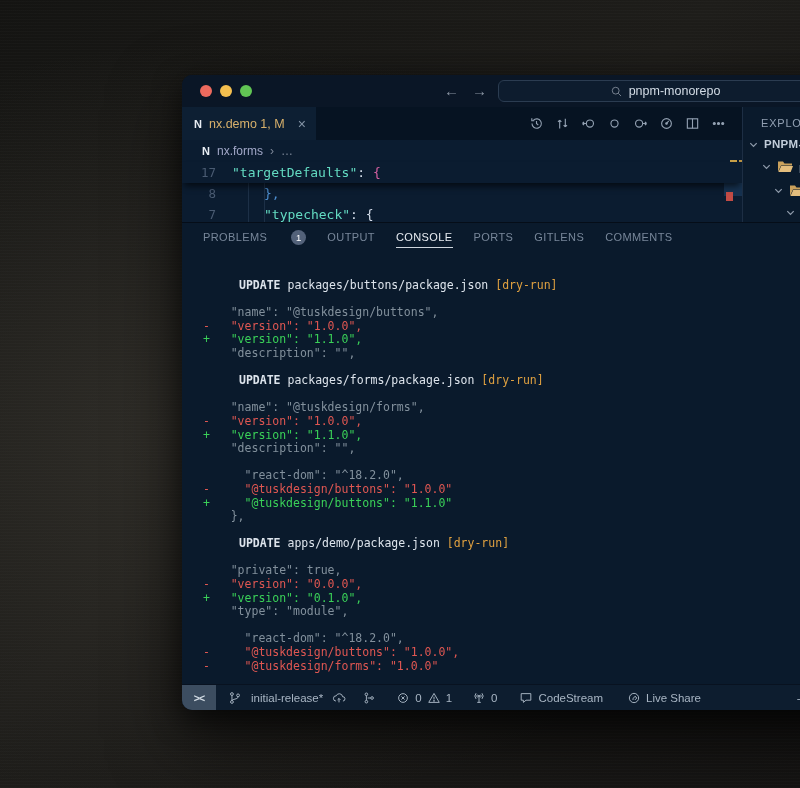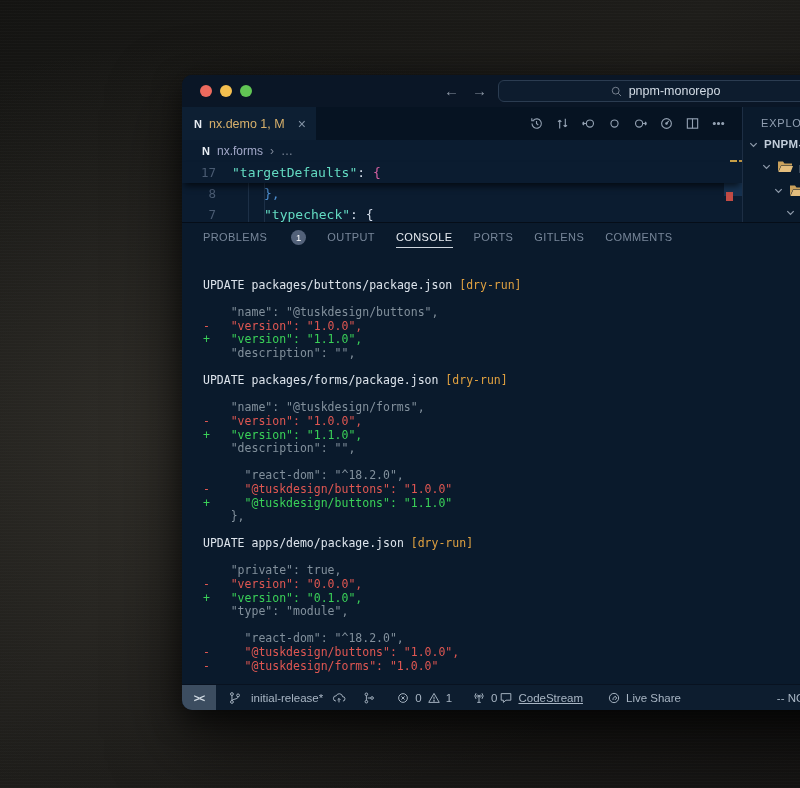--- a/index.html
+++ b/index.html
@@ -82,35 +82,35 @@
   .ptab { display:flex; align-items:center; position:relative; height:100%; cursor:default;gap:16px; }
   .ptab.active { color:#e8edf3; }
   .ptab.active::after { content:""; position:absolute; left:0; right:0; bottom:3px; height:1px; background:#cfd6de; }
   .badge { min-width:15px; height:15px; border-radius:50%; background:#53627a; color:#fff;
            font-size:9.5px; display:flex; align-items:center; justify-content:center; margin-left:8px; padding:0 2px; }
   .badge:empty { display:none; }
 
   .term { padding:28px 0 0 21px; font-family:"DejaVu Sans Mono", monospace;
           font-size:11.5px; line-height:13.6px; white-space:pre; color:#82909c; }
   .tl { min-height:13.6px; }
-  .tl .u { font-weight:normal; color:#dde4ec; }
+  .tl .u { font-weight:bold; color:#dde4ec;margin-left:36px; }
   .tl .p { color:#dde4ec; }
   .tl .tag { color:#dfa040; }
   .tl.red { color:#e05752; }
   .tl.green { color:#3ad158; }
   .tl.gray { color:#82909c; }
 
   
   .statusbar { height:26px; background:#0d1d2f; border-top:1px solid #081220;
                display:flex; align-items:center; font-size:11.5px; color:#a9b6c4; white-space:nowrap; }
   .statusbar svg { width:14px; height:14px; stroke:#a9b6c4; fill:none; stroke-width:1.1; flex:none; }
   .remote-box { width:34px; height:26px; background:#3c4d60; display:flex; align-items:center;
                 justify-content:center; color:#d5dee6; font-weight:bold; font-size:10.5px; letter-spacing:-1px; flex:none; }
   .sb-item { display:flex; align-items:center; gap:5px; }
-  .ml12{margin-left:12px;gap:9px;} .ml16{margin-left:16px;} .ml18{margin-left:2px;text-decoration:underline;}
+  .ml12{margin-left:12px;gap:9px;} .ml16{margin-left:16px;} .ml18{margin-left:22px;}
   .ml20{margin-left:20px;} .ml22{margin-left:22px;margin-top:44px;} .ml24{margin-left:24px;}
 </style>
 </head>
 <body>
 
 <div class="window">
 
   <div class="titlebar">
     <div class="traffic">
       <span class="dot" style="background:#ed6a5e"></span>

